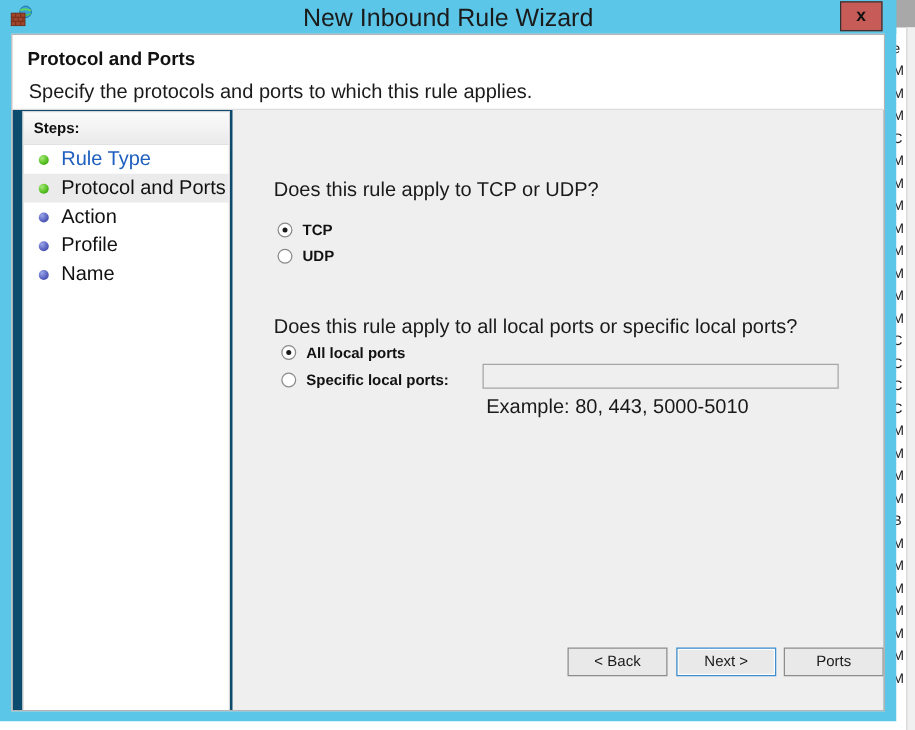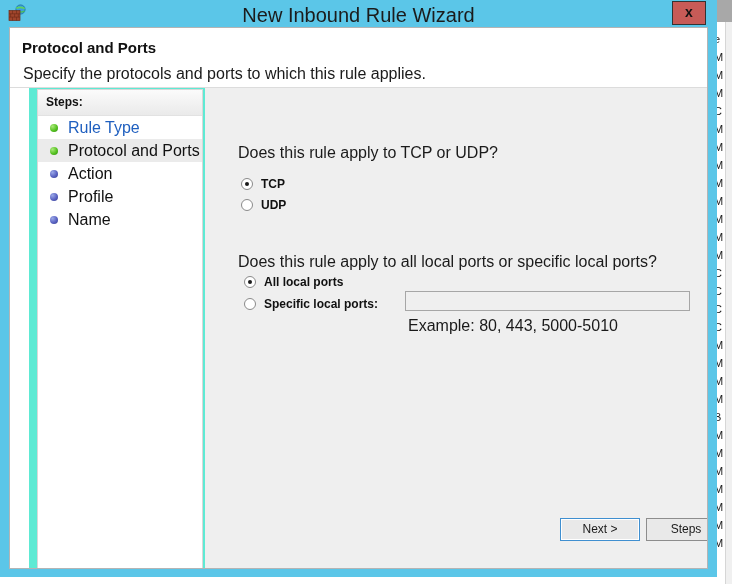--- a/index.html
+++ b/index.html
@@ -137,22 +137,21 @@
     color: #1a1a1a;
   }
 
   
   #body-area {
     position: absolute;
     left: 0;
     top: 60px;
     right: 0;
     bottom: 0;
-    background: #5eead4;
-    margin-left: 19px;
+    background: #0c4a6e;
   }
 
   
   #sidebar {
     position: absolute;
     left: 8px;
     top: 1px;
     width: 166px;
     bottom: 0px;
     background: #ffffff;
@@ -441,20 +440,21 @@
         <div class="radio-row" id="r-spec">
           <span class="radio-mark"></span>
           <span class="radio-label">Specific local ports:</span>
         </div>
 
         <input id="ports-input" type="text" disabled="" value="" style="">
 
         <div id="ports-example">Example: 80, 443, 5000-5010</div>
 
         <div id="footer">
+          <div class="wbutton" id="btn-back">&lt; Back</div>
           <div class="wbutton default" id="btn-next">Next &gt;</div>
-          <div class="wbutton" id="btn-cancel">Steps</div>
+          <div class="wbutton" id="btn-cancel">Ports</div>
         </div>
 
       </div>
     </div>
   </div>
 </div>
 
 </body></html>

